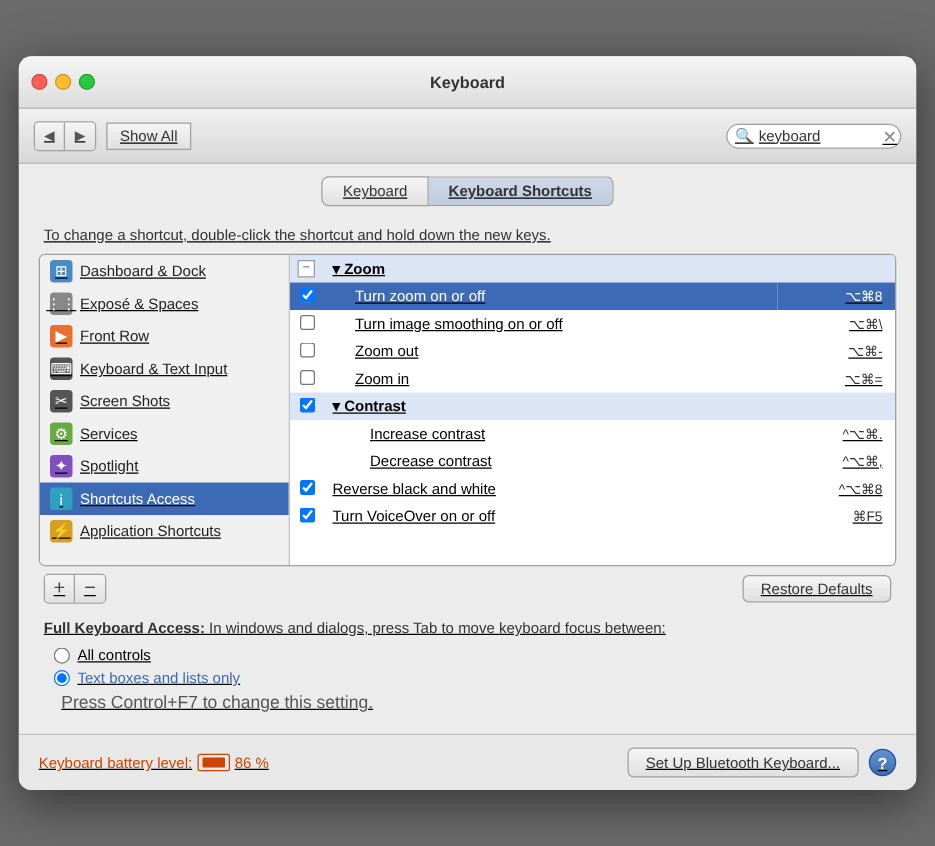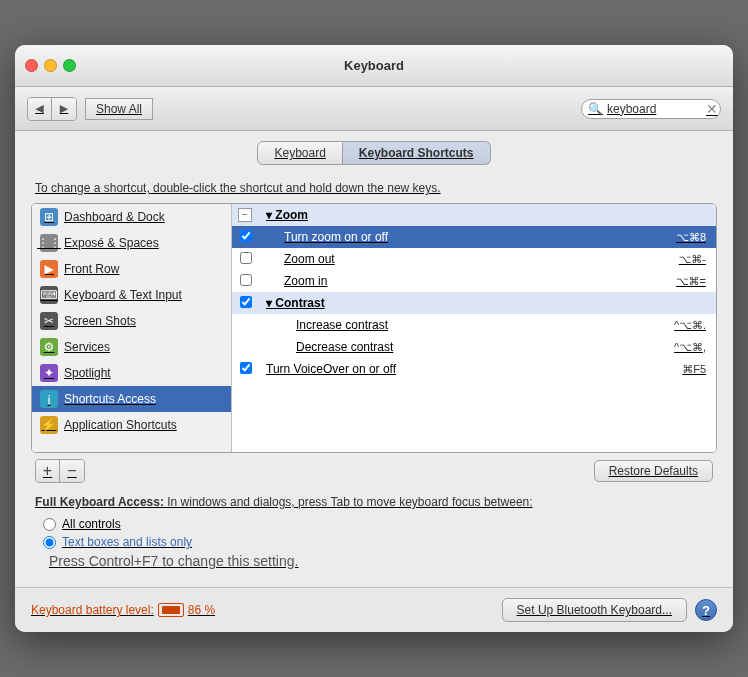--- a/index.html
+++ b/index.html
@@ -427,20 +427,27 @@
             </tr>
 
             <tr class="selected-row">
               <td class="col-check">
                 <input type="checkbox" checked="" style="">
               </td>
               <td class="col-name indented">Turn zoom on or off</td>
               <td class="col-keys">⌥⌘8</td>
             </tr>
 
+            <tr>
+              <td class="col-check">
+                <input type="checkbox" style="">
+              </td>
+              <td class="col-name indented">Turn image smoothing on or off</td>
+              <td class="col-keys">⌥⌘\</td>
+            </tr>
 
             <tr>
               <td class="col-check">
                 <input type="checkbox" style="">
               </td>
               <td class="col-name indented">Zoom out</td>
               <td class="col-keys">⌥⌘-</td>
             </tr>
 
             <tr>
@@ -465,20 +472,27 @@
               <td class="col-name indent-more">Increase contrast</td>
               <td class="col-keys">^⌥⌘.</td>
             </tr>
 
             <tr>
               <td class="col-check"></td>
               <td class="col-name indent-more">Decrease contrast</td>
               <td class="col-keys">^⌥⌘,</td>
             </tr>
 
+            <tr>
+              <td class="col-check">
+                <input type="checkbox" checked="" style="">
+              </td>
+              <td class="col-name">Reverse black and white</td>
+              <td class="col-keys">^⌥⌘8</td>
+            </tr>
 
             <tr>
               <td class="col-check">
                 <input type="checkbox" checked="" style="">
               </td>
               <td class="col-name">Turn VoiceOver on or off</td>
               <td class="col-keys">⌘F5</td>
             </tr>
           </tbody>
         </table>

